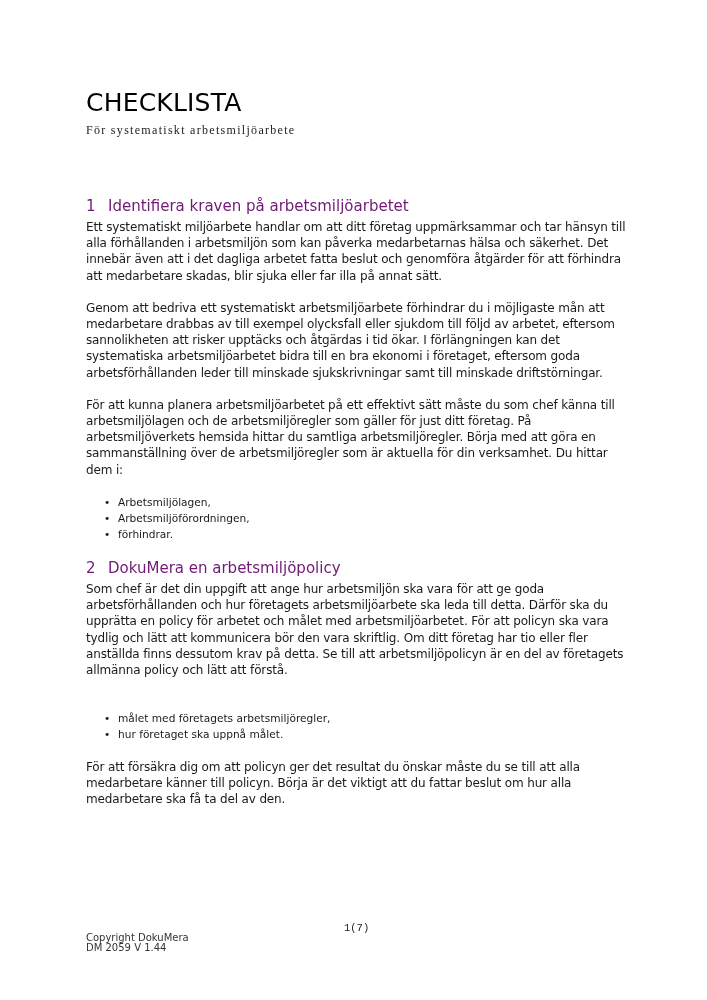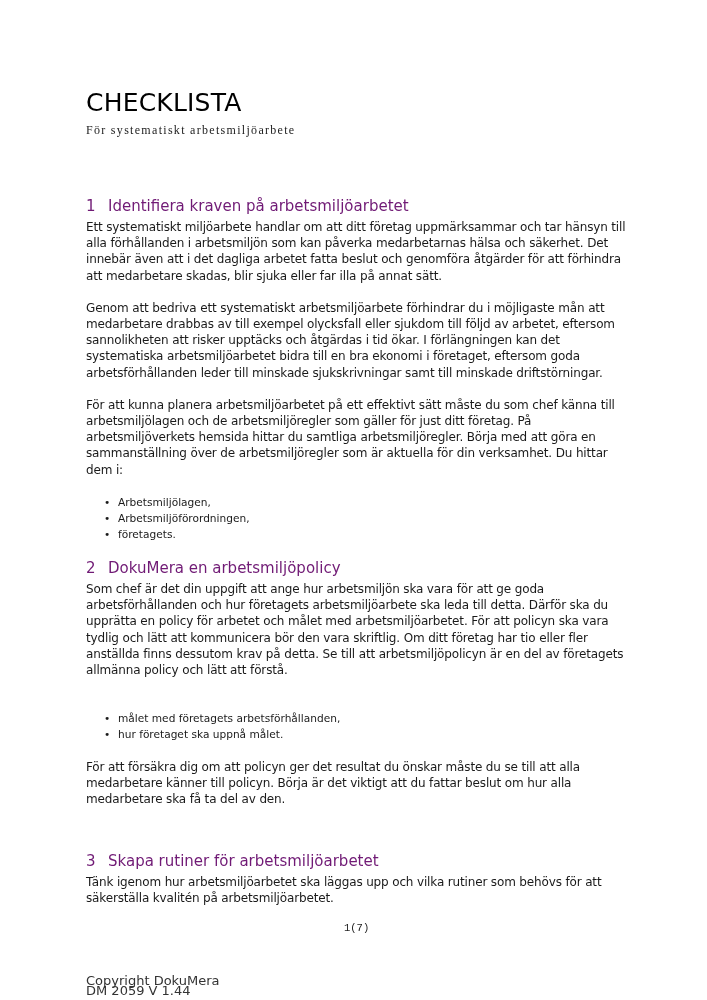--- a/index.html
+++ b/index.html
@@ -12,21 +12,21 @@
       margin: 0; color: #222; font-family: Liberation Serif, serif; }
     .section { position: absolute; left: 86px; width: 540px; }
     .h { font-size: 15px; margin: 16px 0 4px 0; font-weight: normal; color: #701a75; white-space: nowrap; }
     .h .num { display: inline-block; width: 22px; }
     p { margin: 0; font-size: 12px; line-height: 16.2px; letter-spacing: -0.15px; }
     .gap { height: 16px; }
     ul { margin: 0; padding: 0 0 0 22px; list-style: none; }
     li { font-size: 10.6px; line-height: 16.2px; position: relative; padding-left: 10px; }
     li .bullet { position: absolute; left: -4px; top: 0; }
     .footer-page { position: absolute; left: 344px; top: 922px; font-size: 10.5px; color: #222; font-family: Liberation Mono, monospace; }
-    .footer-copy { position: absolute; left: 86px; top: 976px; font-size: 13px; line-height: 10px; color: #333; }
+    .footer-copy { position: absolute; left: 86px; top: 933px; font-size: 10px; line-height: 10px; color: #333; }
   </style>
 </head>
 <body>
 
 <div class="page">
   <h1 class="title">CHECKLISTA</h1>
   <div class="subtitle">För systematiskt arbetsmiljöarbete</div>
 
   <div class="section" style="top:181px;">
     <h2 class="h">
@@ -34,44 +34,38 @@
     </h2>
     <p>Ett systematiskt miljöarbete handlar om att ditt företag uppmärksammar och tar hänsyn till alla förhållanden i arbetsmiljön som kan påverka medarbetarnas hälsa och säkerhet. Det innebär även att i det dagliga arbetet fatta beslut och genomföra åtgärder för att förhindra att medarbetare skadas, blir sjuka eller far illa på annat sätt.</p>
     <div class="gap"></div>
     <p>Genom att bedriva ett systematiskt arbetsmiljöarbete förhindrar du i möjligaste mån att medarbetare drabbas av till exempel olycksfall eller sjukdom till följd av arbetet, eftersom sannolikheten att risker upptäcks och åtgärdas i tid ökar. I förlängningen kan det systematiska arbetsmiljöarbetet bidra till en bra ekonomi i företaget, eftersom goda arbetsförhållanden leder till minskade sjukskrivningar samt till minskade driftstörningar.</p>
     <div class="gap"></div>
     <p>För att kunna planera arbetsmiljöarbetet på ett effektivt sätt måste du som chef känna till arbetsmiljölagen och de arbetsmiljöregler som gäller för just ditt företag. På arbetsmiljöverkets hemsida hittar du samtliga arbetsmiljöregler. Börja med att göra en sammanställning över de arbetsmiljöregler som är aktuella för din verksamhet. Du hittar dem i:</p>
     <div class="gap"></div>
     <ul>
       <li><span class="bullet">•</span><span>Arbetsmiljölagen,</span></li>
       <li><span class="bullet">•</span><span>Arbetsmiljöförordningen,</span></li>
-      <li><span class="bullet">•</span><span>företagets.</span></li>
+      <li><span class="bullet">•</span><span>förhindrar.</span></li>
     </ul>
   </div>
 
   <div class="section" style="top:543px;">
     <h2 class="h">
       <span class="num">2</span><span>DokuMera en arbetsmiljöpolicy</span>
     </h2>
     <p>Som chef är det din uppgift att ange hur arbetsmiljön ska vara för att ge goda arbetsförhållanden och hur företagets arbetsmiljöarbete ska leda till detta. Därför ska du upprätta en policy för arbetet och målet med arbetsmiljöarbetet. För att policyn ska vara tydlig och lätt att kommunicera bör den vara skriftlig. Om ditt företag har tio eller fler anställda finns dessutom krav på detta. Se till att arbetsmiljöpolicyn är en del av företagets allmänna policy och lätt att förstå.</p>
     <div class="gap"></div>
     <div class="gap"></div>
     <ul>
-      <li><span class="bullet">•</span><span>målet med företagets arbetsförhållanden,</span></li>
+      <li><span class="bullet">•</span><span>målet med företagets arbetsmiljöregler,</span></li>
       <li><span class="bullet">•</span><span>hur företaget ska uppnå målet.</span></li>
     </ul>
     <div class="gap"></div>
     <p>För att försäkra dig om att policyn ger det resultat du önskar måste du se till att alla medarbetare känner till policyn. Börja är det viktigt att du fattar beslut om hur alla medarbetare ska få ta del av den.</p>
   </div>
 
-  <div class="section" style="top:836px;">
-    <h2 class="h">
-      <span class="num">3</span><span>Skapa rutiner för arbetsmiljöarbetet</span>
-    </h2>
-    <p>Tänk igenom hur arbetsmiljöarbetet ska läggas upp och vilka rutiner som behövs för att säkerställa kvalitén på arbetsmiljöarbetet.</p>
-  </div>
 
   <div class="footer-page">1(7)</div>
   <div class="footer-copy">
     <div>Copyright DokuMera</div>
     <div>DM 2059 V 1.44</div>
   </div>
 </div>
 
 </body></html>

